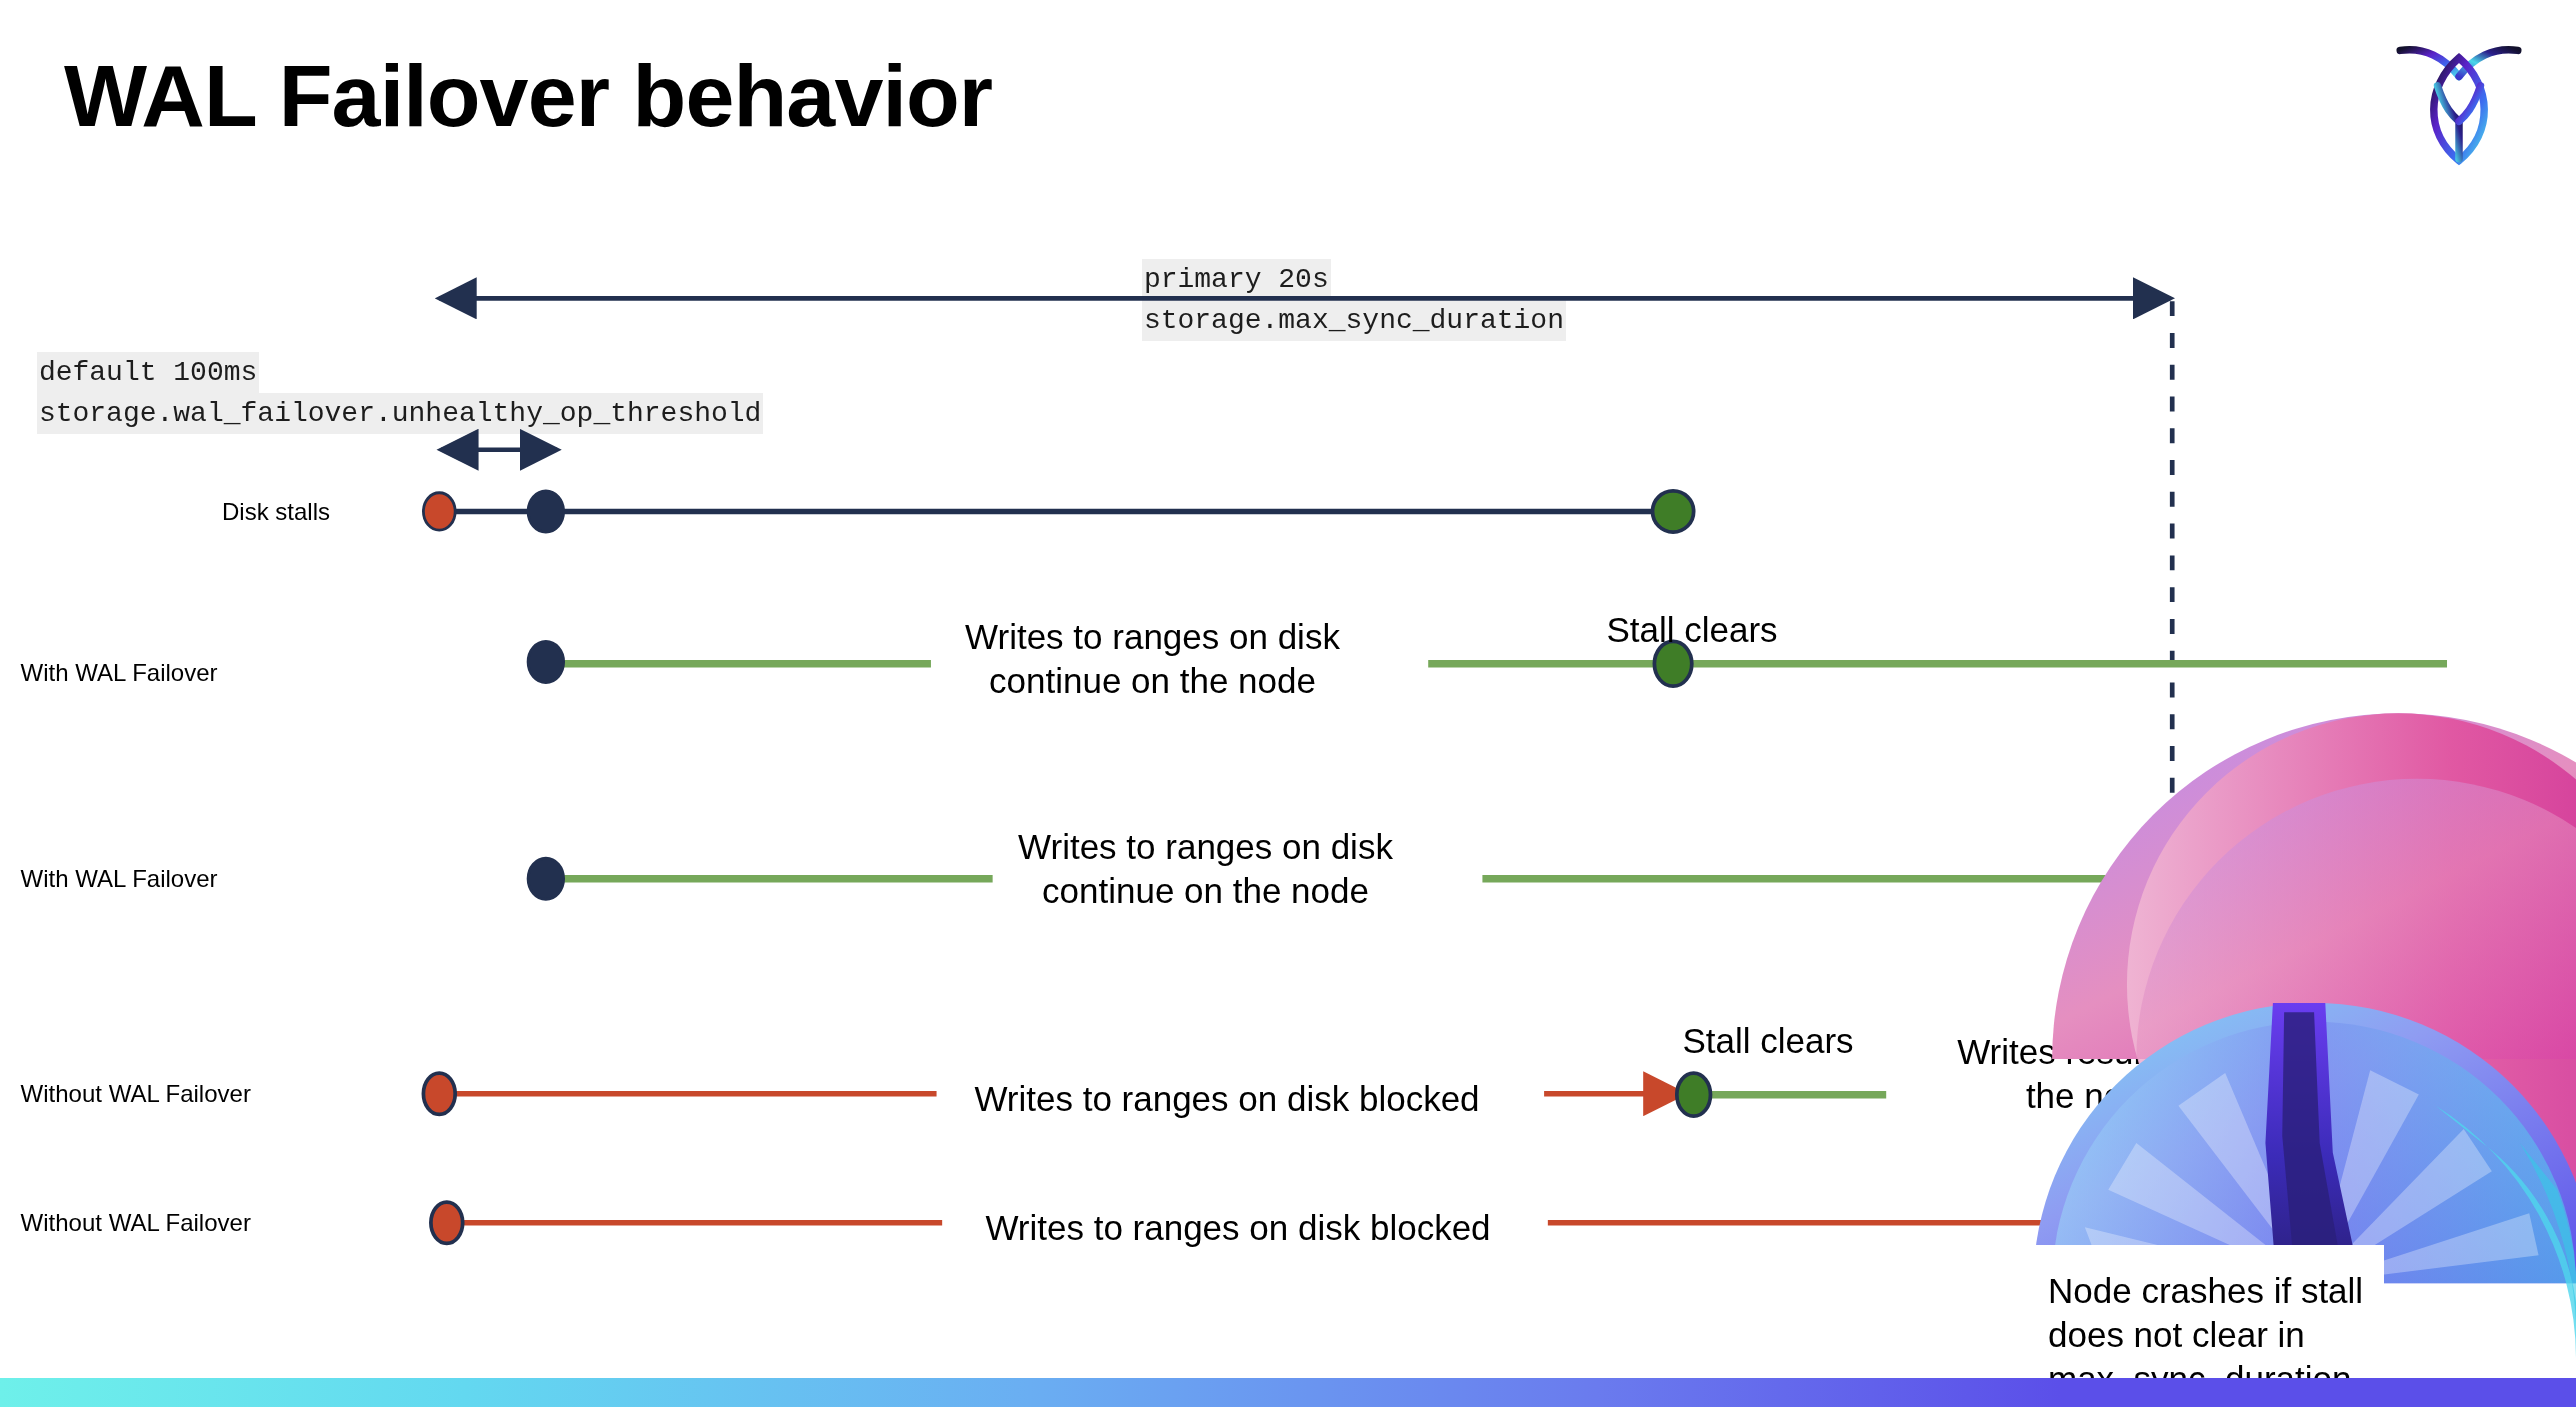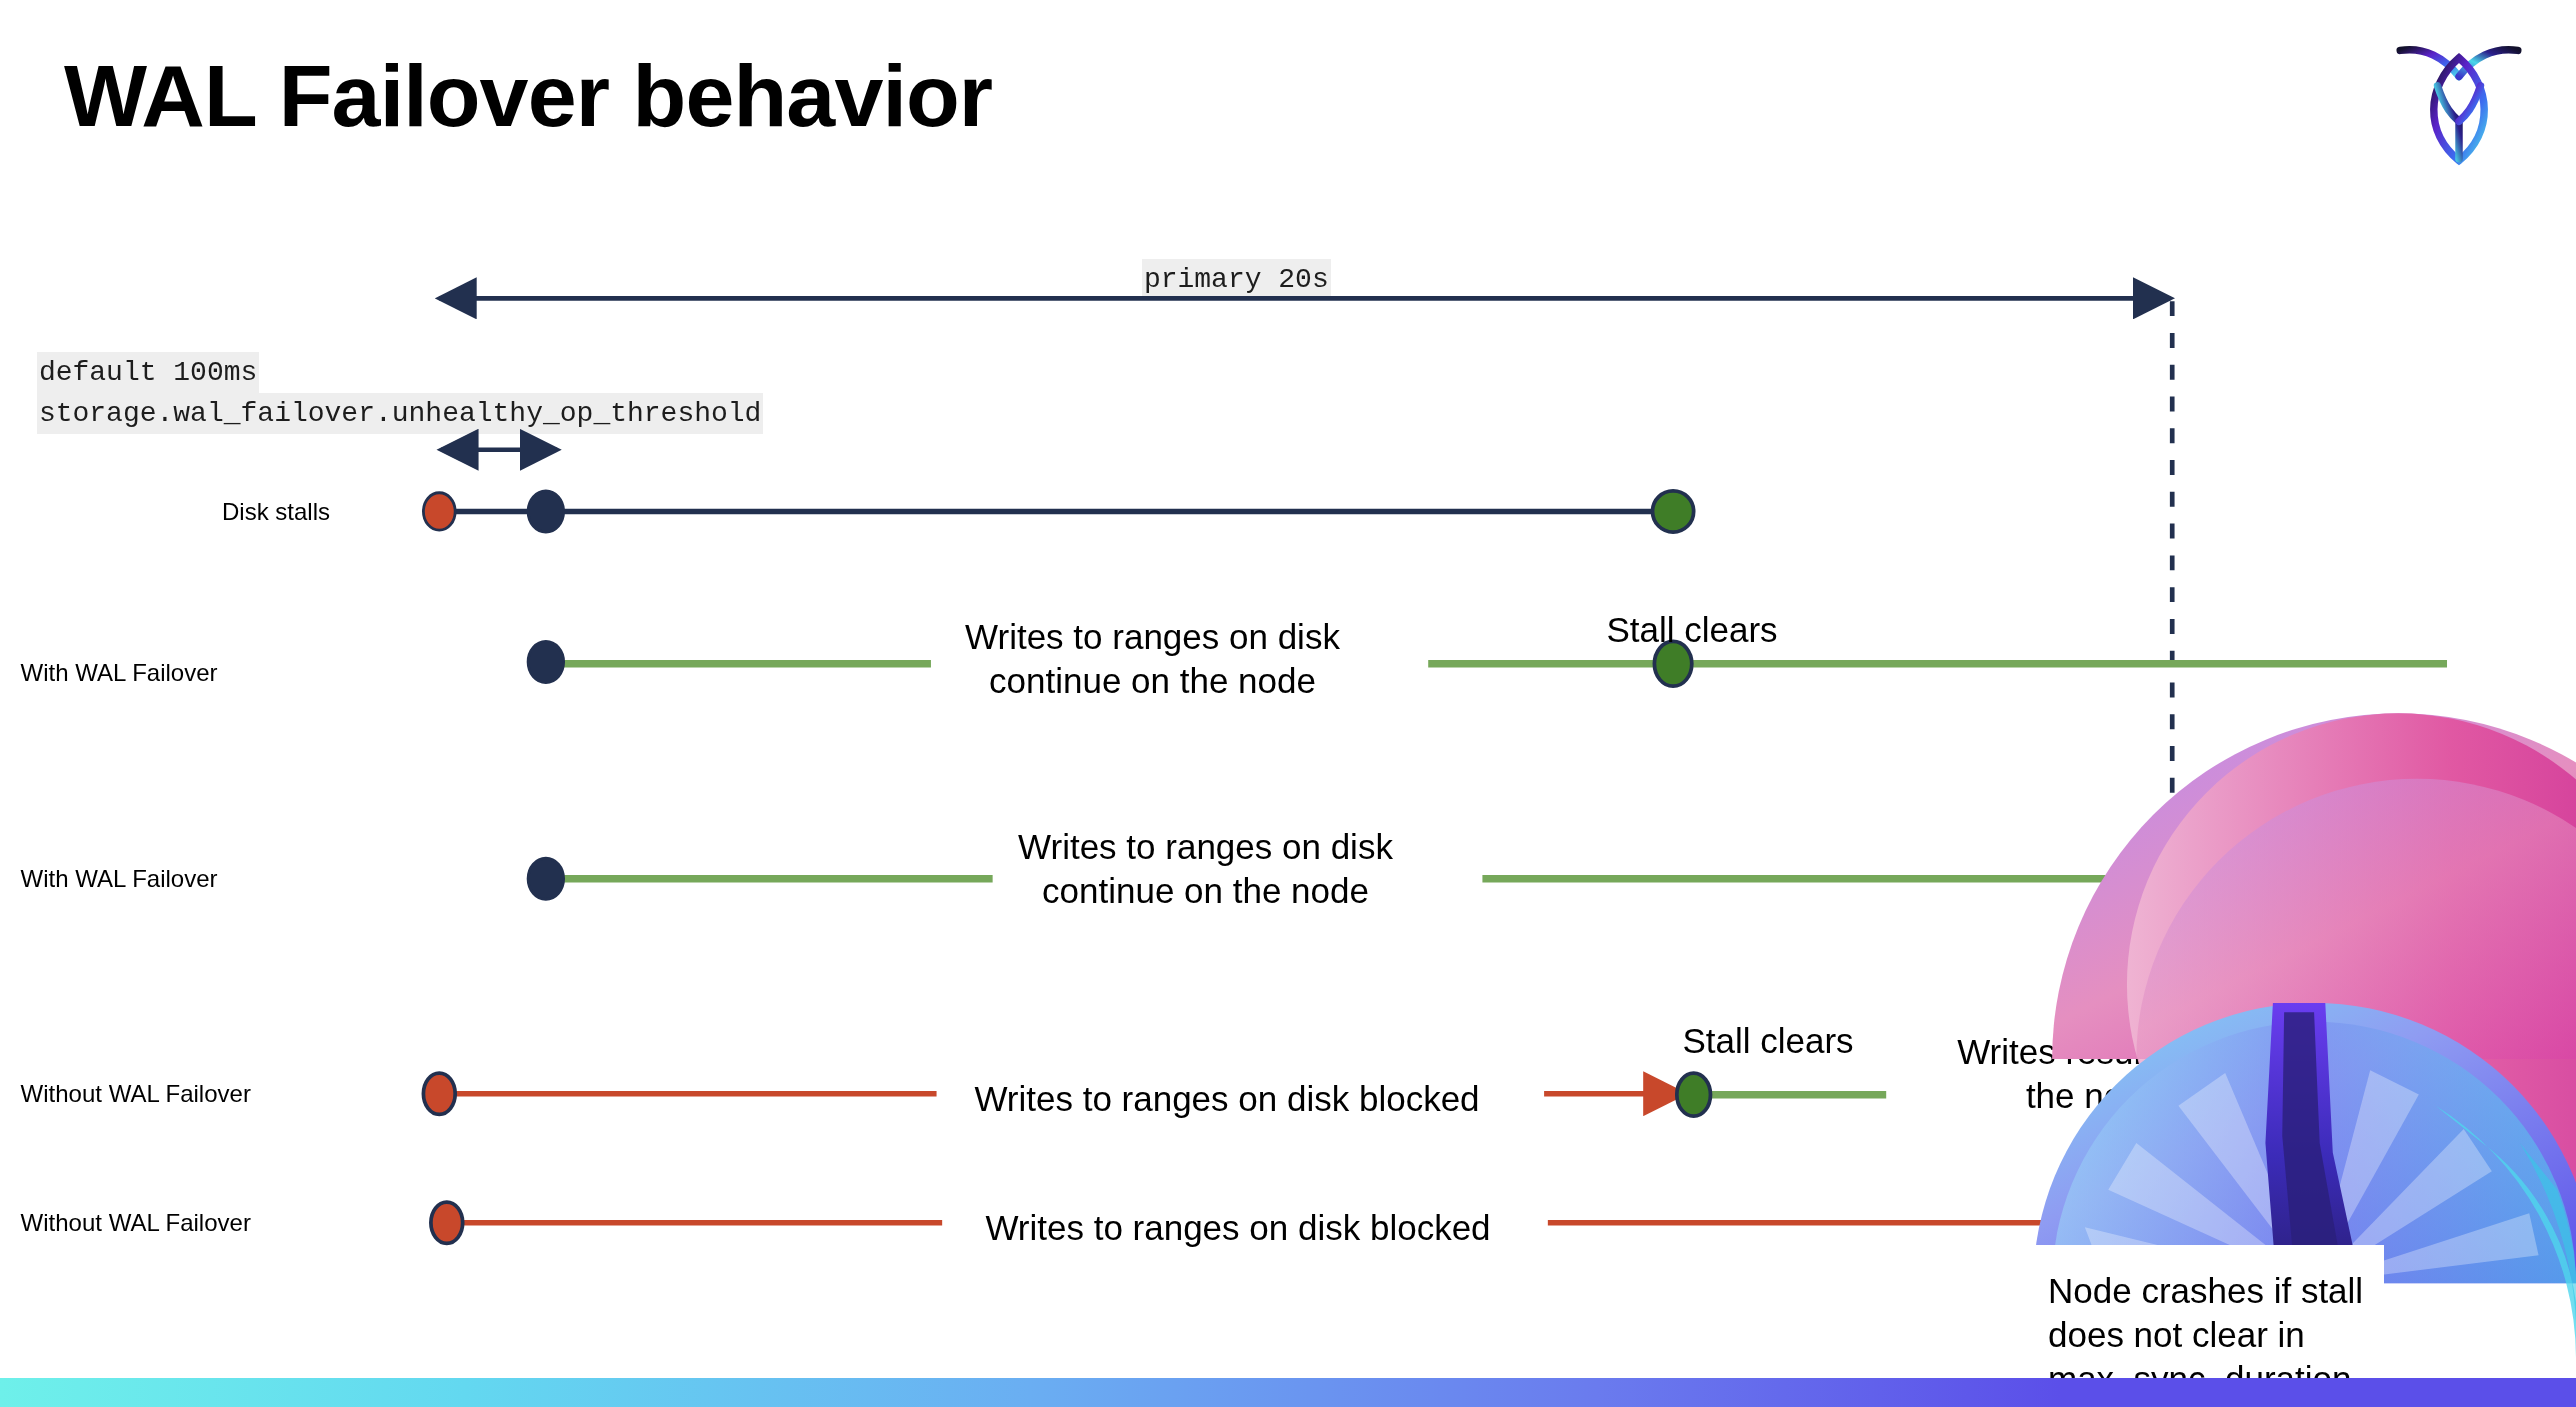--- a/index.html
+++ b/index.html
@@ -156,20 +156,21 @@
 
       <path d="M75 32 C 110 62, 112 112, 75 142 C 38 112, 40 62, 75 32 Z" fill="none" stroke="url(#lg1)" stroke-width="8"></path>
 
       <path d="M52 62 C 60 86, 68 94, 75 100 L75 140" fill="none" stroke="url(#lg2)" stroke-width="8" stroke-linecap="round"></path>
       <path d="M98 62 C 90 86, 82 94, 75 100" fill="none" stroke="url(#lg1)" stroke-width="8" stroke-linecap="round"></path>
     </svg>
   </div>
 
   <div class="code-label" style="left:1142px; top:259px;">
     <span>primary 20s</span><br>
+    <span>storage.max_sync_duration</span>
   </div>
 
   <div class="code-label" style="left:37px; top:352px;">
     <span>default 100ms</span><br>
     <span>storage.wal_failover.unhealthy_op_threshold</span>
   </div>
 
   <svg id="diagram-svg" aria-hidden="true" viewBox="0 0 2756 1506" width="2576" height="1408">
     <defs>
       <marker id="navy-arrow-r" markerWidth="9" markerHeight="9" refX="8" refY="4.5" orient="auto">

